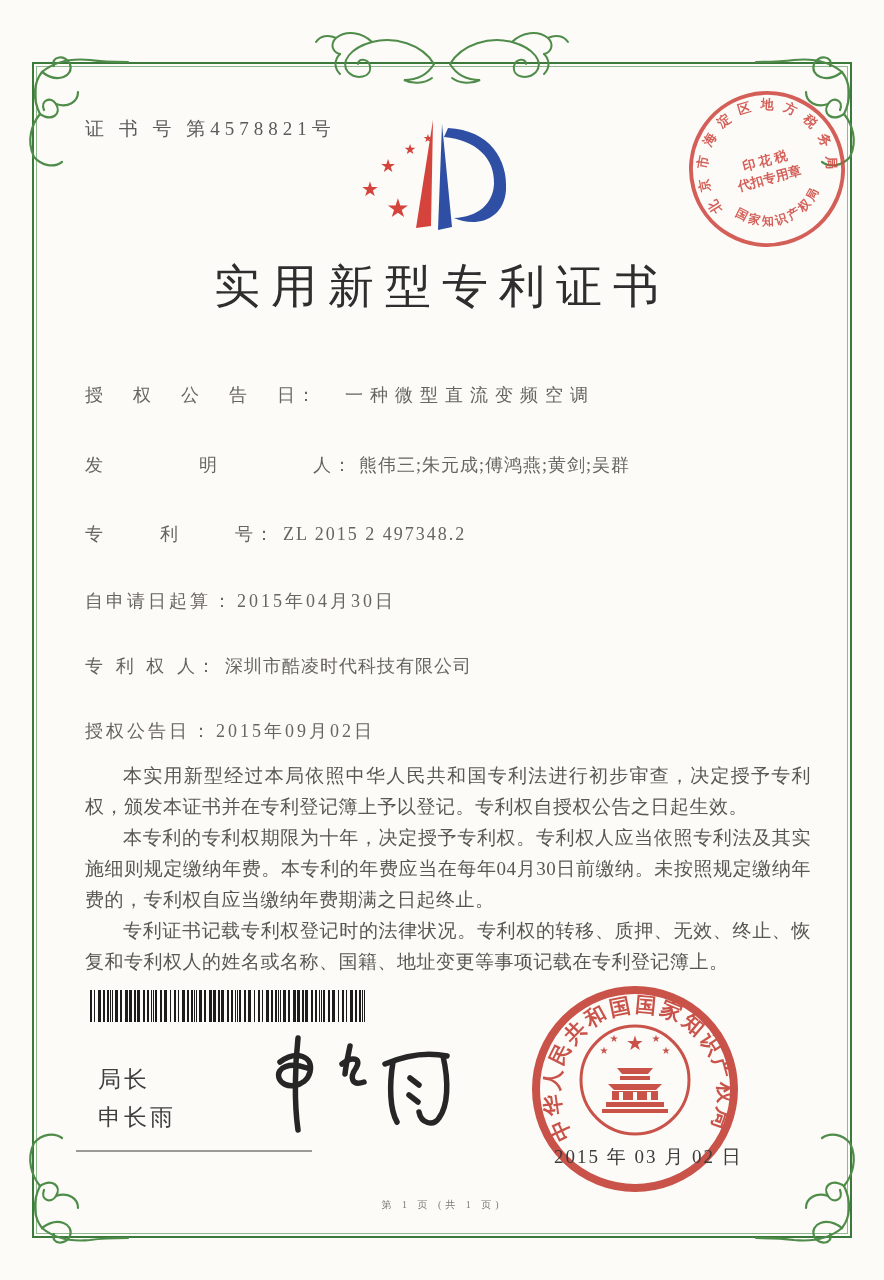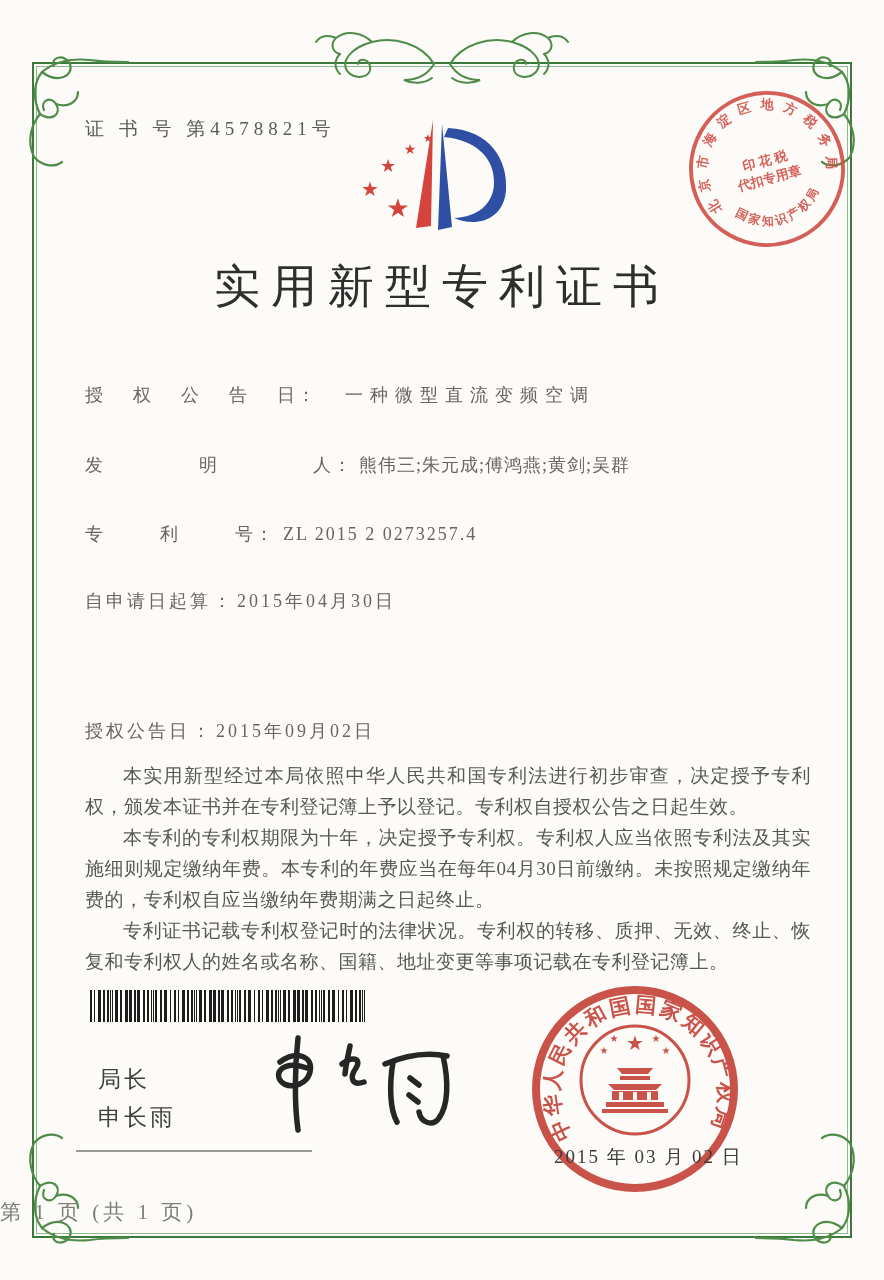--- a/index.html
+++ b/index.html
@@ -39,22 +39,22 @@
   .barcode{position:absolute;left:90px;top:990px;width:282px;height:32px;
     font-size:0;white-space:nowrap;overflow:hidden;}
   .barcode i{display:inline-block;height:100%;background:#1c1c1c;}
   .director-title{position:absolute;left:98px;top:1064px;font-size:23px;color:#3f3f3d;letter-spacing:3px;}
   .director-name{position:absolute;left:98px;top:1102px;font-size:23px;color:#3f3f3d;letter-spacing:3px;}
   .sig-rule{position:absolute;left:76px;top:1150px;width:236px;height:2px;background:#9a9a96;}
   .signature{position:absolute;left:250px;top:1020px;}
   .office-seal{position:absolute;left:520px;top:976px;opacity:.88;}
   .seal-date{position:absolute;left:554px;top:1144px;font-size:19px;color:#3b3b39;
     letter-spacing:2px;z-index:5;}
-  .page-footer{position:absolute;left:0;right:0;top:1198px;
-    font-size:21px;color:#7b7d76;letter-spacing:4px;}
+  .page-footer{position:absolute;left:0;right:0;top:1198px;text-align:center;
+    font-size:10px;color:#7b7d76;letter-spacing:4px;}
 </style>
 </head>
 <body>
 
 <div class="page">
 
   <div class="frame">
     <div class="frame-inner"></div>
   </div>
 
@@ -121,24 +121,27 @@
 
   <h1 class="title">实用新型专利证书</h1>
 
   <div class="row r1">
     <span class="lbl">授权公告日</span><span class="sep">：</span><span class="val">一种微型直流变频空调</span>
   </div>
   <div class="row r2">
     <span class="lbl">发明人</span><span class="sep">：</span><span class="val">熊伟三;朱元成;傅鸿燕;黄剑;吴群</span>
   </div>
   <div class="row r3">
-    <span class="lbl">专利号</span><span class="sep">：</span><span class="val">ZL 2015 2 0273257.4</span>
+    <span class="lbl">专利号</span><span class="sep">：</span><span class="val">ZL 2015 2 497348.2</span>
   </div>
   <div class="row r4">
     <span class="lbl">自申请日起算</span><span class="sep">：</span><span class="val">2015年04月30日</span>
+  </div>
+  <div class="row r5">
+    <span class="lbl">专利权人</span><span class="sep">：</span><span class="val">深圳市酷凌时代科技有限公司</span>
   </div>
   <div class="row r6">
     <span class="lbl">授权公告日</span><span class="sep">：</span><span class="val">2015年09月02日</span>
   </div>
 
   <div class="body-text">
     <p>本实用新型经过本局依照中华人民共和国专利法进行初步审查，决定授予专利权，颁发本证书并在专利登记簿上予以登记。专利权自授权公告之日起生效。</p>
     <p>本专利的专利权期限为十年，决定授予专利权。专利权人应当依照专利法及其实施细则规定缴纳年费。本专利的年费应当在每年04月30日前缴纳。未按照规定缴纳年费的，专利权自应当缴纳年费期满之日起终止。</p>
     <p>专利证书记载专利权登记时的法律状况。专利权的转移、质押、无效、终止、恢复和专利权人的姓名或名称、国籍、地址变更等事项记载在专利登记簿上。</p>
   </div>

